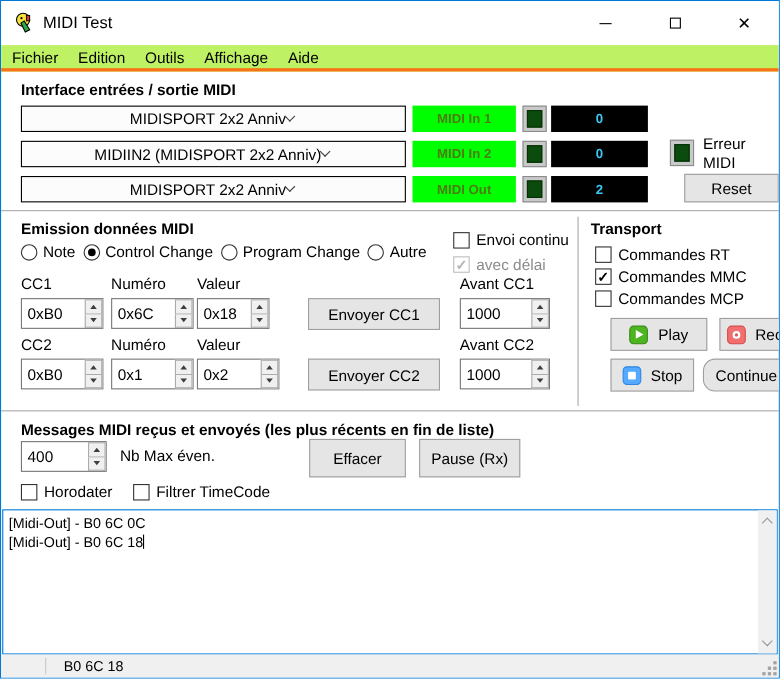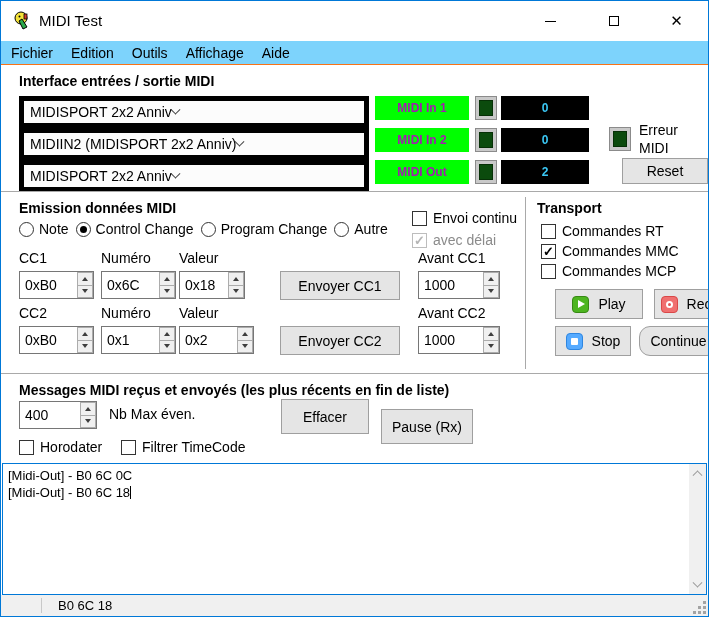--- a/index.html
+++ b/index.html
@@ -13,35 +13,35 @@
   .titlebar { position:absolute; left:0; top:0; width:707px; height:40px; background:#fff; }
   .app-icon { position:absolute; left:12px; top:10px; width:19px; height:19px; }
   .win-title { position:absolute; left:38px; top:0; height:40px; line-height:40px; font-size:15px; }
   .caption-btns { position:absolute; right:0; top:0; height:40px; display:flex; }
   .cap-btn { width:63px; height:40px; display:flex; align-items:center; justify-content:center; }
   .min-glyph { width:11px; height:1px; background:#000; }
   .max-glyph { width:10px; height:10px; border:1px solid #000; }
   .close-glyph { font-size:15px; font-weight:400; }
 
   
-  .menubar { position:absolute; left:0; top:40px; width:707px; height:24px; background:#7dd3fc;
-             display:flex; align-items:center; padding-left:1px; border-bottom:1px solid #f97316; }
+  .menubar { position:absolute; left:0; top:40px; width:707px; height:24px; background:#bef264;
+             display:flex; align-items:center; padding-left:1px; border-bottom:3px solid #f97316; }
   .menu-item { padding:0 9px; height:22px; line-height:22px; }
 
   
   .group-title { font-weight:bold; font-size:14px; position:absolute; }
   .sep-h { position:absolute; left:0; width:709px; height:1px; background:#a9a9a9; }
   .sep-v { position:absolute; width:1px; background:#a9a9a9; }
 
-  .combo { position:absolute; height:32px; border:5px solid #000000; background:#fcfcfc;
-           display:flex; align-items:center; justify-content:flex-start; padding:0 9px 0 6px; }
+  .combo { position:absolute; height:24px; border:1px solid #000000; background:#fcfcfc;
+           display:flex; align-items:center; justify-content:center; padding:0 9px 0 6px; }
   .chevron { width:7px; height:7px; border-right:1px solid #404040; border-bottom:1px solid #404040;
              transform:rotate(45deg) translate(-2px,-2px); }
 
-  .green-label { position:absolute; width:94px; height:24px; background:#00ff00; color:#a21caf;
+  .green-label { position:absolute; width:94px; height:24px; background:#00ff00; color:#4d7c0f;
                  font-weight:bold; font-size:12px; display:flex; align-items:center; justify-content:center; }
   .led-frame { position:absolute; width:22px; height:24px; background:#c9c9c9; border:1px solid #8b8b8b; padding:3px; }
   .led { width:100%; height:100%; background:#0b4b0d; border:1px solid #063006; }
   .counter { position:absolute; width:88px; height:24px; background:#000; color:#3bc8f5;
              font-weight:bold; font-size:12px; display:flex; align-items:center; justify-content:center; }
 
   .btn { position:absolute; background:#e5e5e5; border:1px solid #9f9f9f; font-size:14px;
          display:flex; align-items:center; justify-content:center; font-family:"Liberation Sans",sans-serif;margin-left:17px; }
 
   .field { position:absolute; height:28px; border:1px solid #767676; background:#fff; }
@@ -354,21 +354,21 @@
           <span class="tri-up"></span>
         </span>
         <span class="spin-btn">
           <span class="tri-down"></span>
         </span>
       </span>
   </div>
   <div class="label" style="left:108px; top:405px;">Nb Max éven.</div>
 
   <div class="btn" style="left:263px; top:398px; width:88px; height:35px;">Effacer</div>
-  <div class="btn" style="left:363px; top:408px; width:92px; height:35px;text-align:center;">Pause (Rx)</div>
+  <div class="btn" style="left:363px; top:398px; width:92px; height:35px;text-align:center;">Pause (Rx)</div>
 
   <div class="cb" style="left:18px; top:438px;">
     <span class="cb-box"></span>
     <span>Horodater</span>
   </div>
   <div class="cb" style="left:120px; top:438px;">
     <span class="cb-box"></span>
     <span>Filtrer TimeCode</span>
   </div>
 

